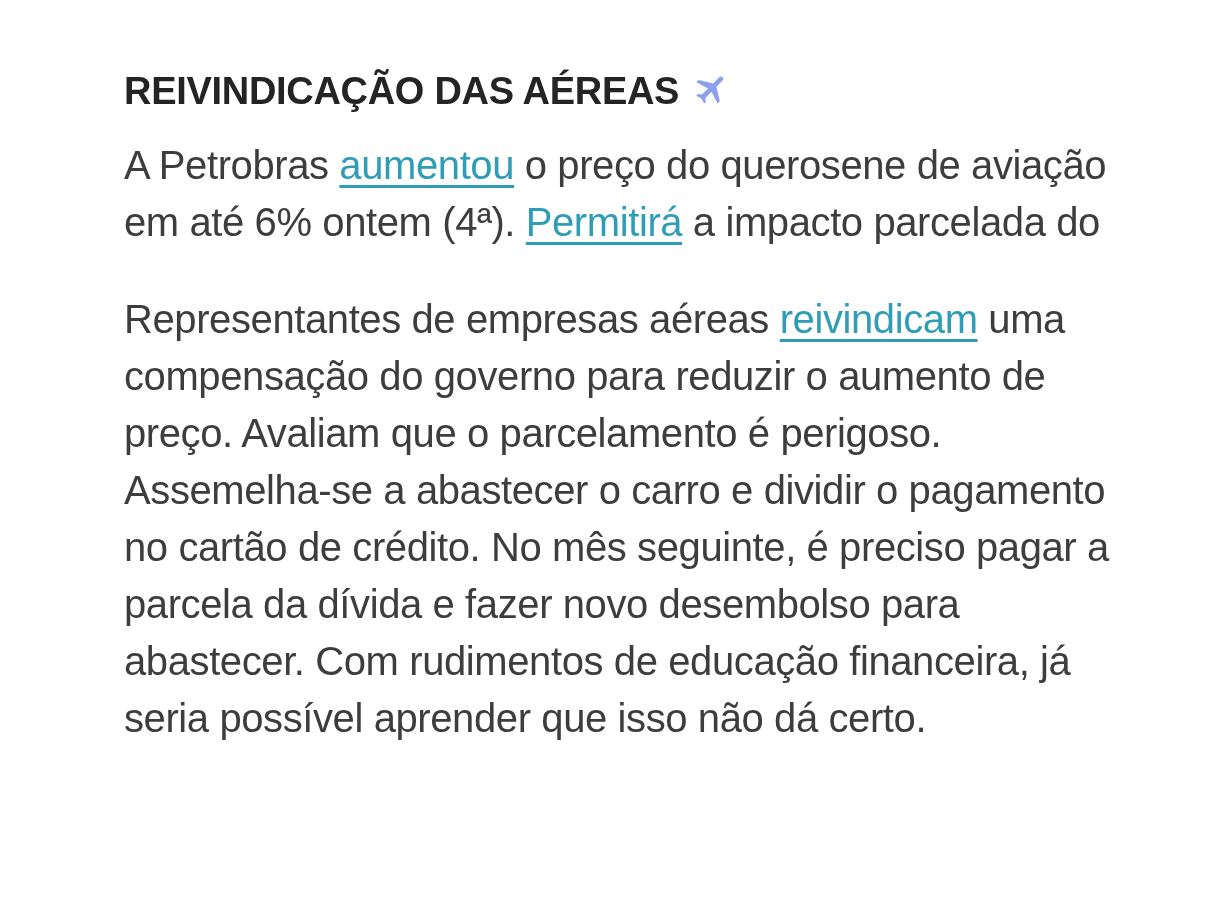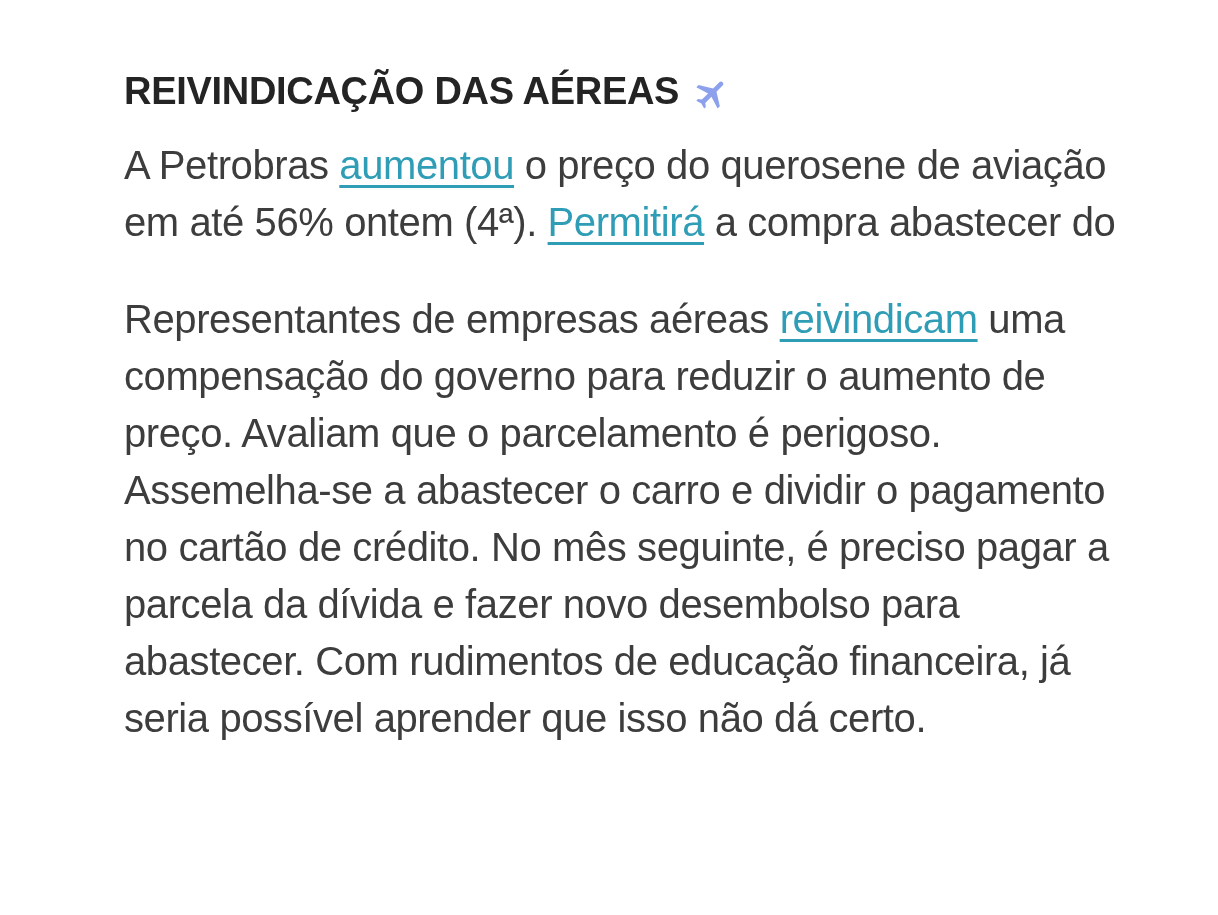--- a/index.html
+++ b/index.html
@@ -20,21 +20,21 @@
     padding:70px 60px 0 124px;
     width:1218px;
     color:var(--text);
   }
   .headline{
     font-size:38px;
     font-weight:bold;
     color:var(--heading);
     letter-spacing:-0.3px;
     display:flex;
-    align-items:flex-end;
+    align-items:flex-start;
     gap:14px;
     margin-bottom:24px;
   }
   .plane-icon{
     display:inline-flex;
     width:38px;height:38px;
     flex:0 0 auto;
   }
   .para{
     font-size:40px;
@@ -60,16 +60,16 @@
     <span>REIVINDICAÇÃO DAS AÉREAS</span>
     <span class="plane-icon">
       <svg viewBox="0 0 24 24" width="38" height="38" aria-hidden="true">
         <g transform="rotate(45 12 12)">
           <path fill="#8ca0ec" d="M21 16v-2l-8-5V3.5C13 2.67 12.33 2 11.5 2S10 2.67 10 3.5V9l-8 5v2l8-2.5V19l-2 1.5V22l3.5-1 3.5 1v-1.5L13 19v-5.5l8 2.5z"></path>
         </g>
       </svg>
     </span>
   </h1>
   <div>
-      <p class="para"><span>A Petrobras </span><a href="#">aumentou</a><span> o preço do querosene de aviação</span><br><span>em até 56% ontem (4ª). </span><a href="#">Permitirá</a><span> a compra abastecer do</span><br></p>
+      <p class="para"><span>A Petrobras </span><a href="#">aumentou</a><span> o preço do querosene de aviação</span><br><span>em até 6% ontem (4ª). </span><a href="#">Permitirá</a><span> a impacto parcelada do</span><br></p>
       <p class="para"><span>Representantes de empresas aéreas </span><a href="#">reivindicam</a><span> uma</span><br><span>compensação do governo para reduzir o aumento de</span><br><span>preço. Avaliam que o parcelamento é perigoso.</span><br><span>Assemelha-se a abastecer o carro e dividir o pagamento</span><br><span>no cartão de crédito. No mês seguinte, é preciso pagar a</span><br><span>parcela da dívida e fazer novo desembolso para</span><br><span>abastecer. Com rudimentos de educação financeira, já</span><br><span>seria possível aprender que isso não dá certo.</span></p>
     </div>
 </div>
 
 </body></html>

